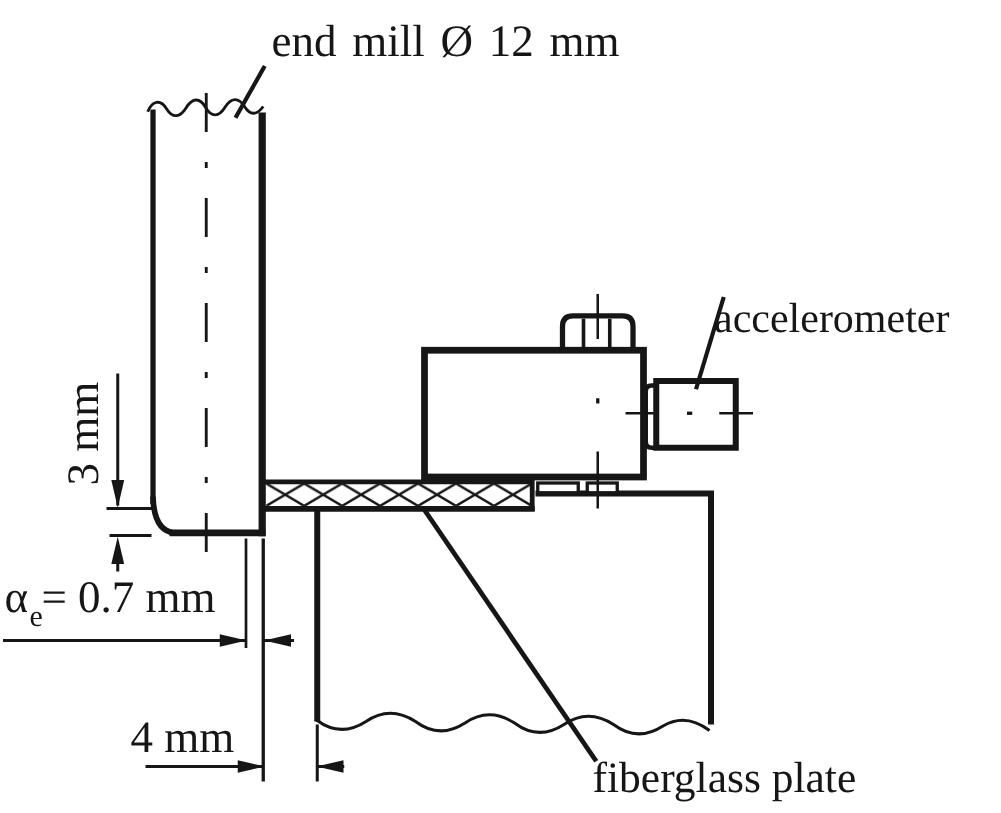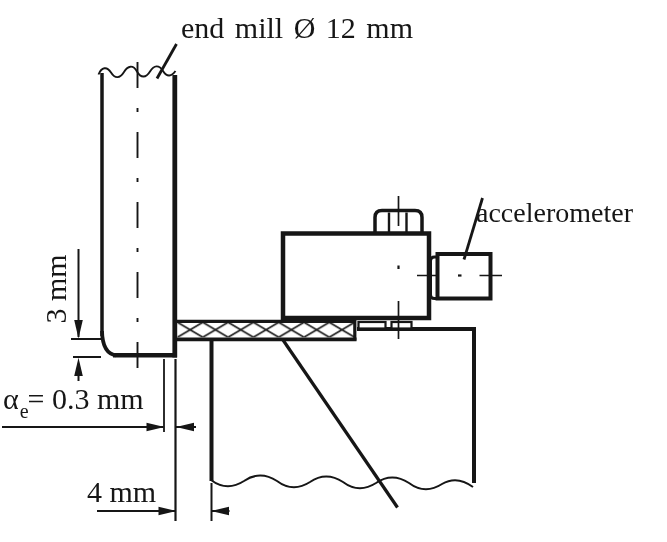--- a/index.html
+++ b/index.html
@@ -119,17 +119,18 @@
 
     <g>
       <path d="M176.5,44 L157,78.5" stroke-width="2.8"></path>
       <path d="M482.5,198 L464,259.5" stroke-width="2.8"></path>
       <path d="M283,340 L397.5,507.5" stroke-width="3.2"></path>
     </g>
   </svg>
 
   <div class="lbl lbl-endmill">end mill Ø 12 mm</div>
   <div class="lbl lbl-accel">accelerometer</div>
+  <div class="lbl lbl-fiber">fiberglass plate</div>
   <div class="lbl lbl-dim3">3 mm</div>
-  <div class="lbl lbl-ae"><span>α</span><span class="sub">e</span><span>= 0.3 mm</span></div>
+  <div class="lbl lbl-ae"><span>α</span><span class="sub">e</span><span>= 0.7 mm</span></div>
   <div class="lbl lbl-dim6">4 mm</div>
 
 </div>
 
 </body></html>

